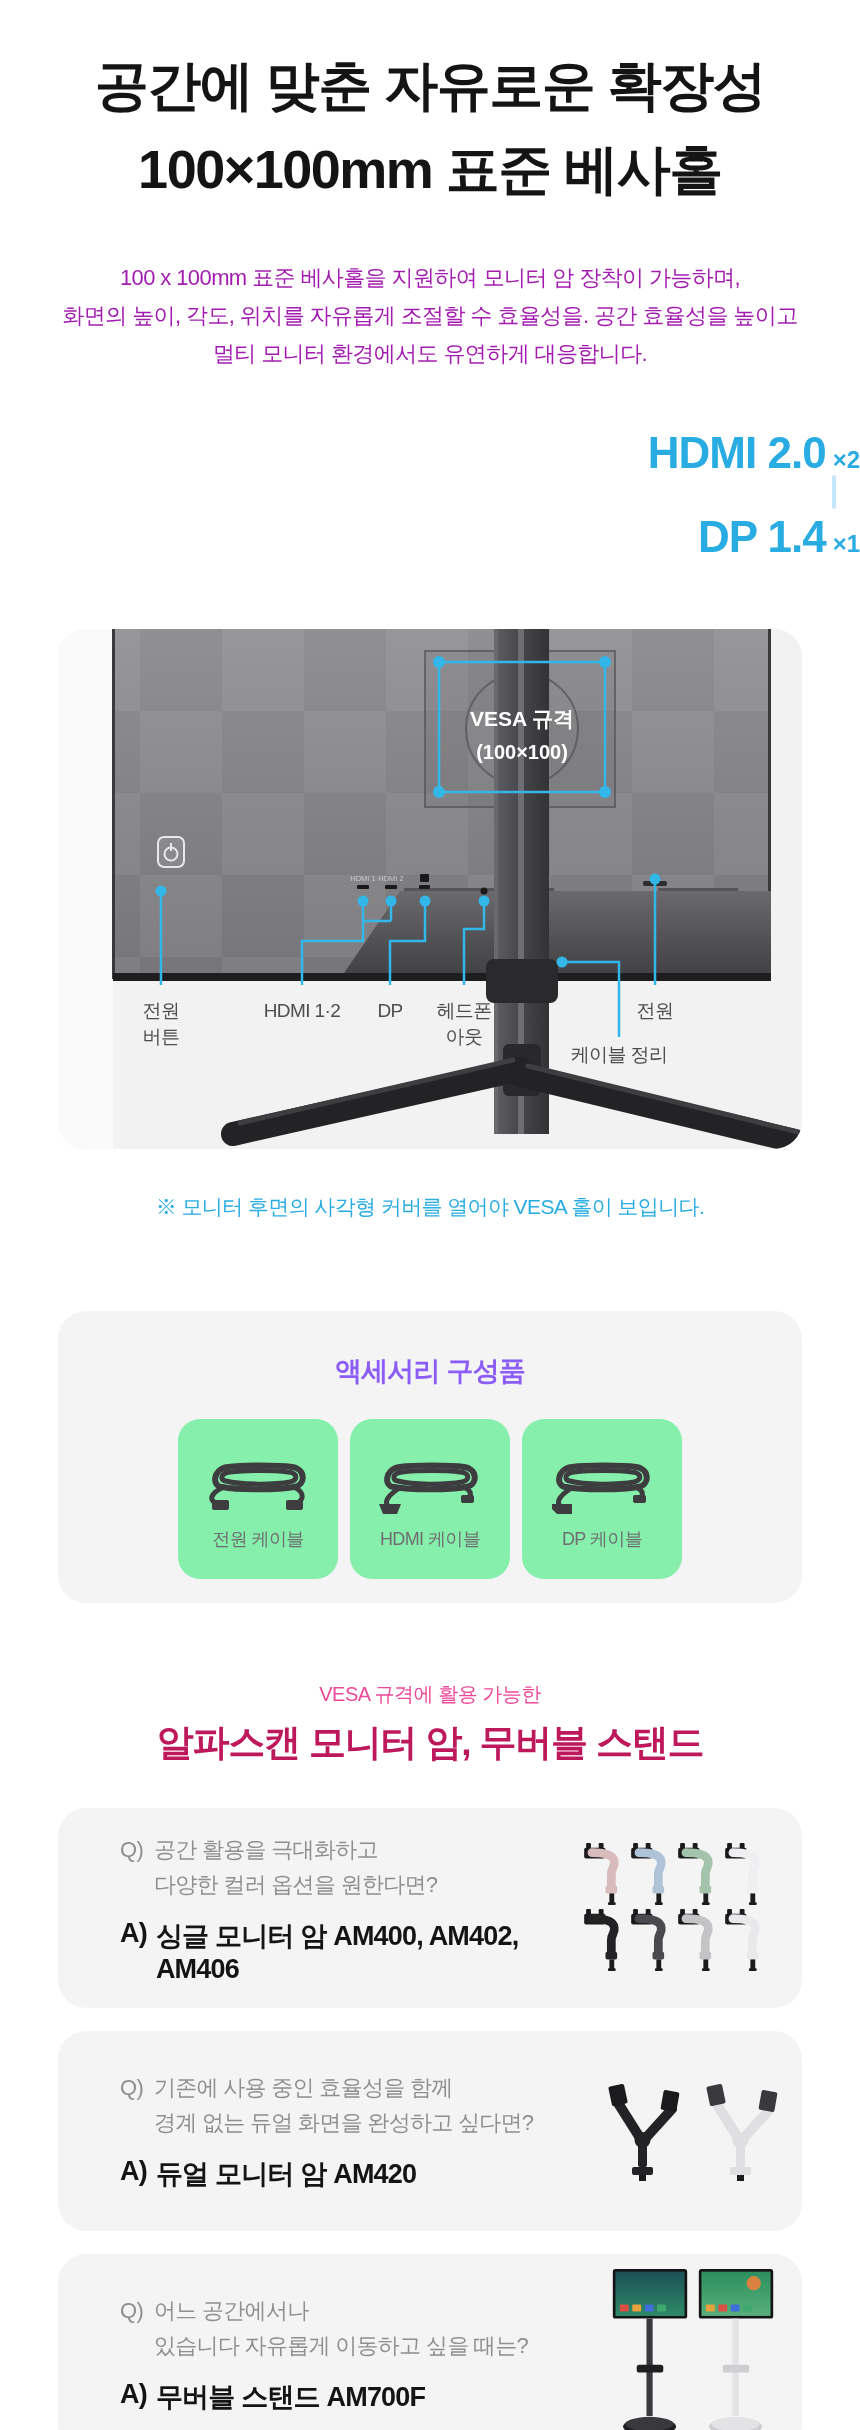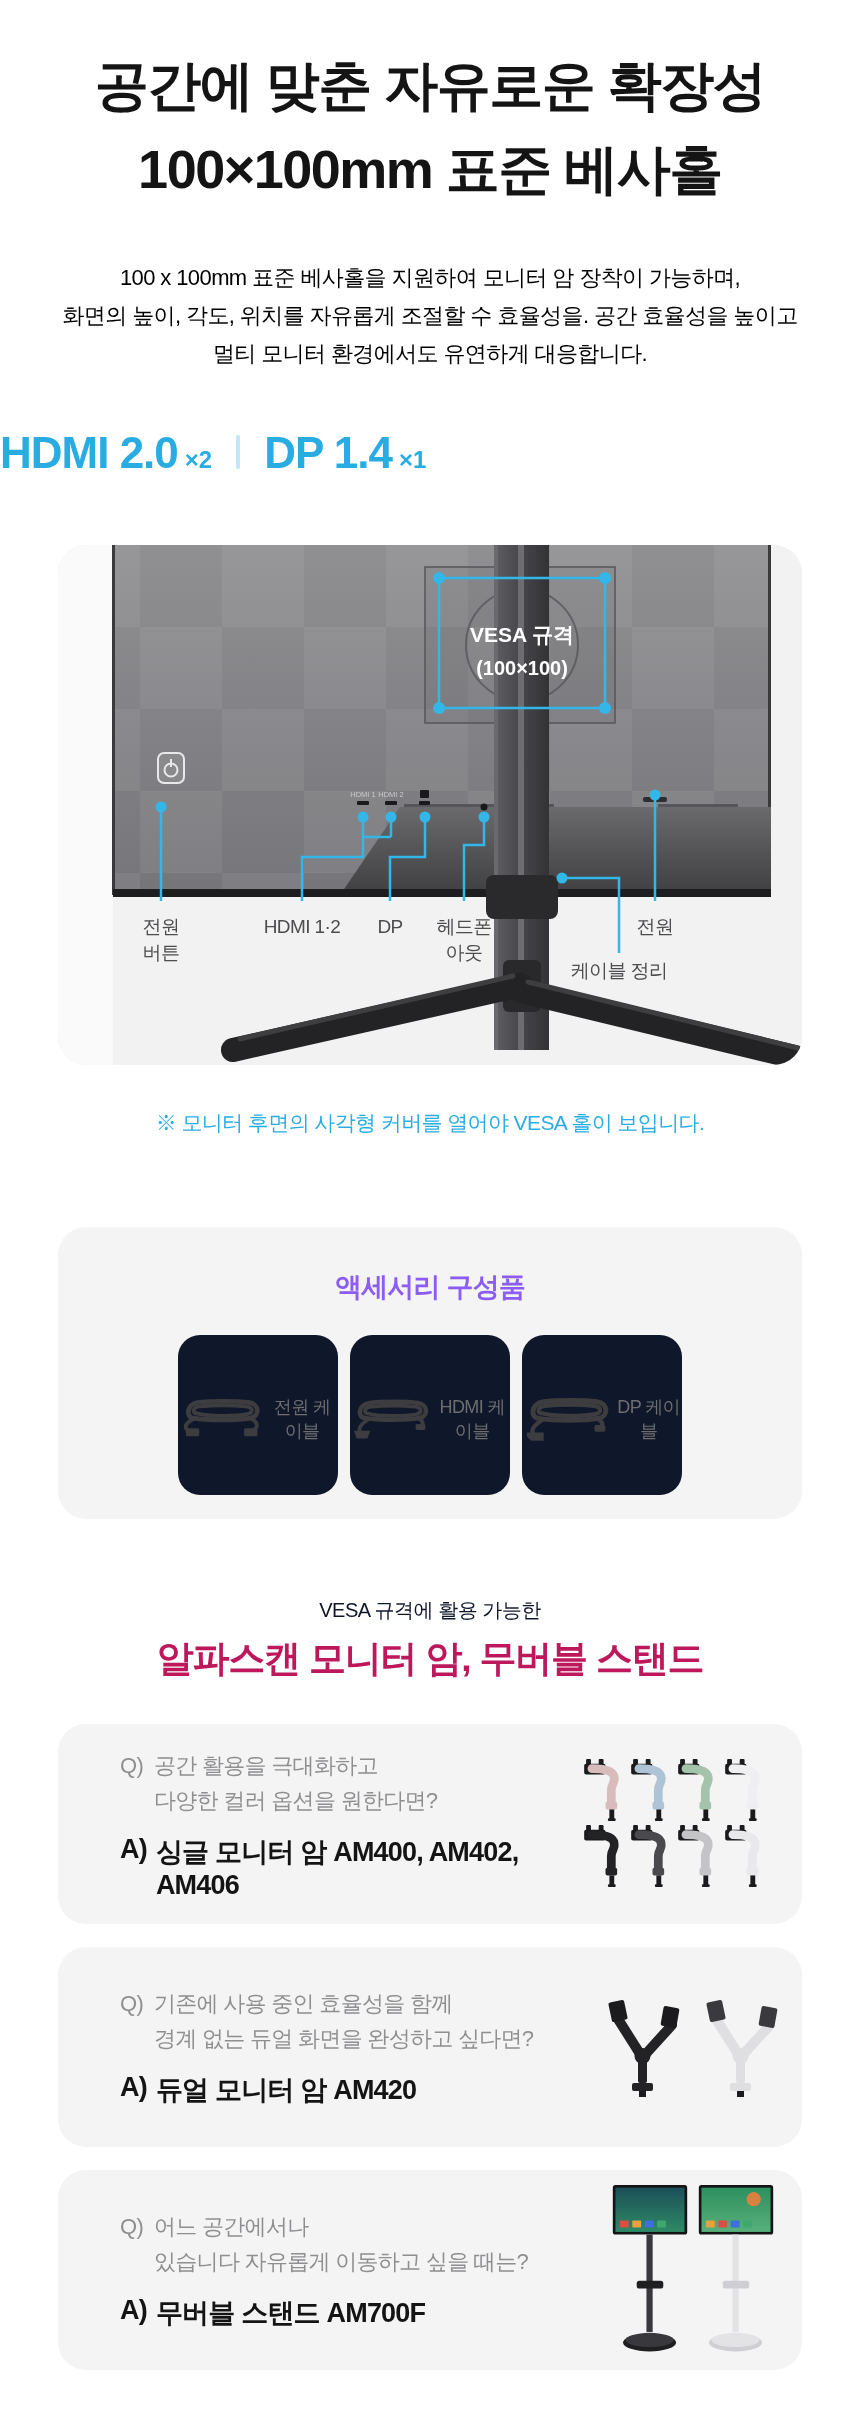--- a/index.html
+++ b/index.html
@@ -1,47 +1,47 @@
 <!DOCTYPE html>
 <html><head>
 <meta charset="utf-8">
 <style>
   html,body{margin:0;padding:0;background:#ffffff;}
   body{width:860px;margin:0 auto;font-family:"Liberation Sans",sans-serif;color:#161616;min-height:2430px;}
   .page{padding-top:44px;padding-bottom:58px;}
 
   
   .hero-title{font-size:54px;font-weight:800;line-height:1.55;letter-spacing:-1.5px;text-align:center;color:#141414;margin:0;}
-  .hero-desc{margin-top:48px;text-align:center;font-size:22px;line-height:38px;color:#000000;letter-spacing:-0.6px;}
-  .spec-row{margin-top:58px;display:flex;align-items:flex-end;}
+  .hero-desc{margin-top:48px;text-align:center;font-size:22px;line-height:38px;color:#a21caf;letter-spacing:-0.6px;}
+  .spec-row{margin-top:58px;display:flex;justify-content:center;align-items:flex-end;flex-direction:column;}
   .spec-item{display:flex;align-items:flex-end;}
   .spec-name{font-size:44px;font-weight:800;letter-spacing:-1px;color:#29ACE2;line-height:1;}
   .spec-count{font-size:24px;font-weight:700;color:#29ACE2;margin-left:7px;padding-bottom:3px;line-height:1;}
   .spec-divider{width:4px;height:34px;border-radius:2px;background:#C3E7F8;margin:0 24px 6px 24px;}
 
   
   .photo-card{width:744px;height:520px;margin:70px auto 0;border-radius:28px;overflow:hidden;background:#F2F2F3;}
   .photo-card svg{display:block;}
   .callout-label{fill:#4D4D4F;font-size:19px;font-weight:500;letter-spacing:-0.6px;text-anchor:middle;font-family:"Liberation Sans",sans-serif;}
   .vesa-label{fill:#ffffff;font-weight:700;text-anchor:middle;font-family:"Liberation Sans",sans-serif;}
   .port-mark{fill:#C9C9CC;font-size:7.5px;text-anchor:middle;font-family:"Liberation Sans",sans-serif;}
 
   
   .note{margin-top:44px;text-align:center;font-size:21px;font-weight:500;color:#29ACE2;letter-spacing:-0.6px;}
 
   
   .acc-card{width:744px;height:292px;box-sizing:border-box;margin:90px auto 0;background:#F4F4F5;border-radius:28px;padding-top:42px;text-align:center;}
   .acc-title{font-size:27px;font-weight:800;color:#8b5cf6;letter-spacing:-0.8px;}
   .acc-row{margin-top:30px;display:flex;justify-content:center;gap:12px;}
-  .acc-item{width:160px;height:160px;background:#0f172a;border-radius:22px;display:flex;flex-direction:row;align-items:center;justify-content:center;}
+  .acc-item{width:160px;height:160px;background:#86efac;border-radius:22px;display:flex;flex-direction:column;align-items:center;justify-content:center;}
   .acc-label{margin-top:8px;font-size:18px;color:#6E6E70;letter-spacing:-0.6px;}
 
   
   .arms-head{margin-top:78px;text-align:center;}
-  .arms-eyebrow{font-size:20px;color:#0f172a;letter-spacing:-0.5px;}
+  .arms-eyebrow{font-size:20px;color:#ec4899;letter-spacing:-0.5px;}
   .arms-title{margin-top:10px;font-size:37px;font-weight:800;color:#be185d;letter-spacing:-1.2px;}
 
   .qa-card{width:744px;height:200px;box-sizing:border-box;margin:0 auto;background:#F4F4F5;border-radius:28px;display:flex;align-items:center;padding-left:62px;}
   .qa-card.first{margin-top:40px;}
   .qa-card + .qa-card{margin-top:23px;}
   .qa-text{flex:1;}
   .q-block{display:flex;font-size:22px;line-height:35px;color:#8F8F91;letter-spacing:-0.7px;}
   .q-prefix{width:34px;flex:none;}
   .a-block{display:flex;margin-top:16px;font-size:27px;font-weight:800;color:#141414;letter-spacing:-0.8px;}
   .a-prefix{flex:none;margin-right:9px;}

